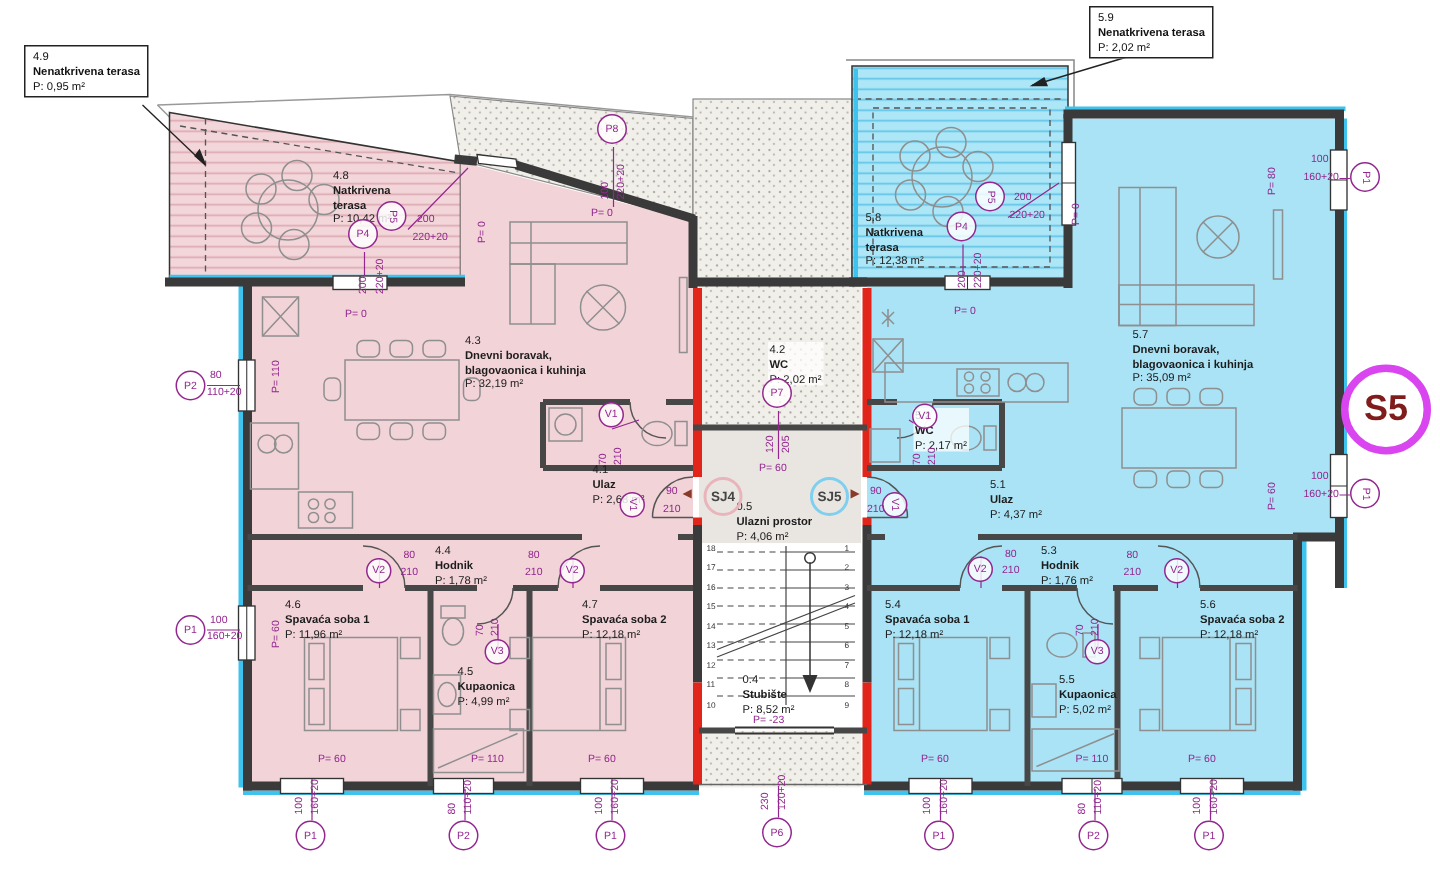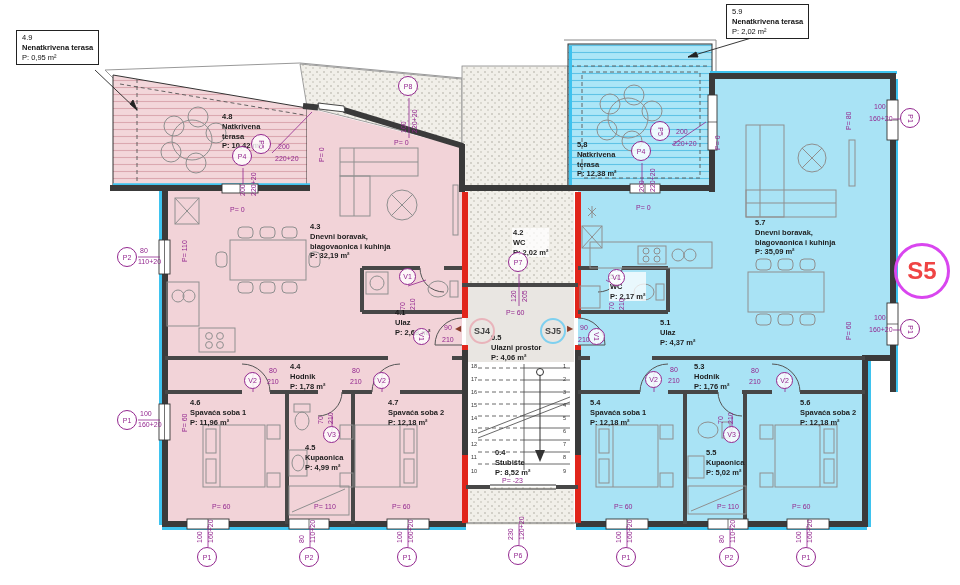--- a/index.html
+++ b/index.html
@@ -8,28 +8,28 @@
   #plan svg{position:absolute;left:0;top:0;}
   .dim{position:absolute;font-size:7px;color:#93278f;white-space:nowrap;line-height:1.1;}
   .rotv{transform:rotate(-90deg);transform-origin:0 0;}
   .mk{position:absolute;width:20px;height:20px;border:1px solid #93278f;border-radius:50%;
       display:flex;align-items:center;justify-content:center;font-size:7px;color:#93278f;
       background:rgba(255,255,255,.82);box-sizing:border-box;white-space:nowrap;}
   .mk.sm{width:17px;height:17px;}
   .mk.rot>span{transform:rotate(90deg);}
   .room{position:absolute;font-size:7.5px;color:#1c1c1c;line-height:1.3;white-space:nowrap;}
   .room .nm{font-weight:bold;}
-  .room div{pointer-events:none;font-weight:bold;}
+  .room div{pointer-events:none;}
   .callout{position:absolute;background:#fff;border:1px solid #222;padding:2px 5px;
            font-size:7.5px;line-height:1.3;white-space:nowrap;color:#111;}
   .callout .nm{font-weight:bold;}
   .big{position:absolute;border-radius:50%;display:flex;align-items:center;justify-content:center;
        font-weight:bold;background:transparent;}
   #s4bubble{width:58px;height:46px;border:3px solid #eec6cb;color:#e7b3ba;font-size:24px;}
-  #s5bubble{width:50px;height:50px;border:3px solid #d946ef;color:#ef4444;font-size:24px;}
+  #s5bubble{width:50px;height:50px;border:5px solid #d946ef;color:#7f1d1d;font-size:24px;}
   .sj{position:absolute;width:26px;height:26px;border-radius:50%;box-sizing:border-box;
       display:flex;align-items:center;justify-content:center;font-size:9px;font-weight:bold;color:#444;}
   #sj4{border:2.5px solid #e9b4bb;}
   #sj5{border:2.5px solid #7fd0ef;}
   .arr{position:absolute;font-size:8px;color:#8a3a28;line-height:1;}
   .stcol{position:absolute;display:flex;flex-direction:column;justify-content:space-between;
          height:110px;font-size:5.5px;color:#333;line-height:1;}
   .chip{background:rgba(255,255,255,.75);padding:0 1px;margin-left:29px;}
 </style>
 </head>

